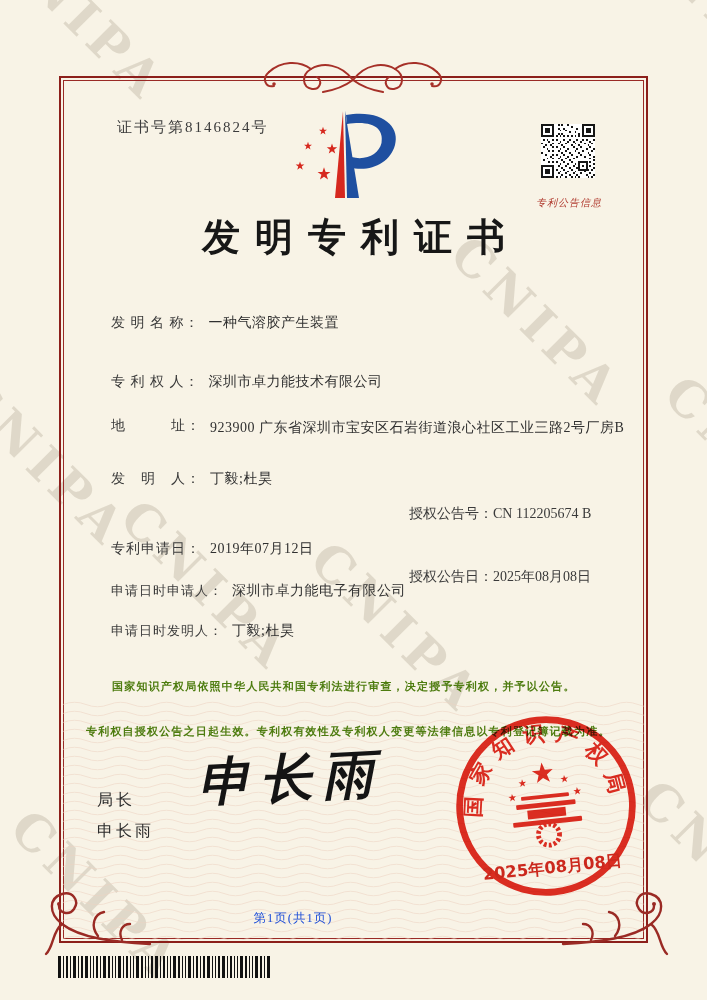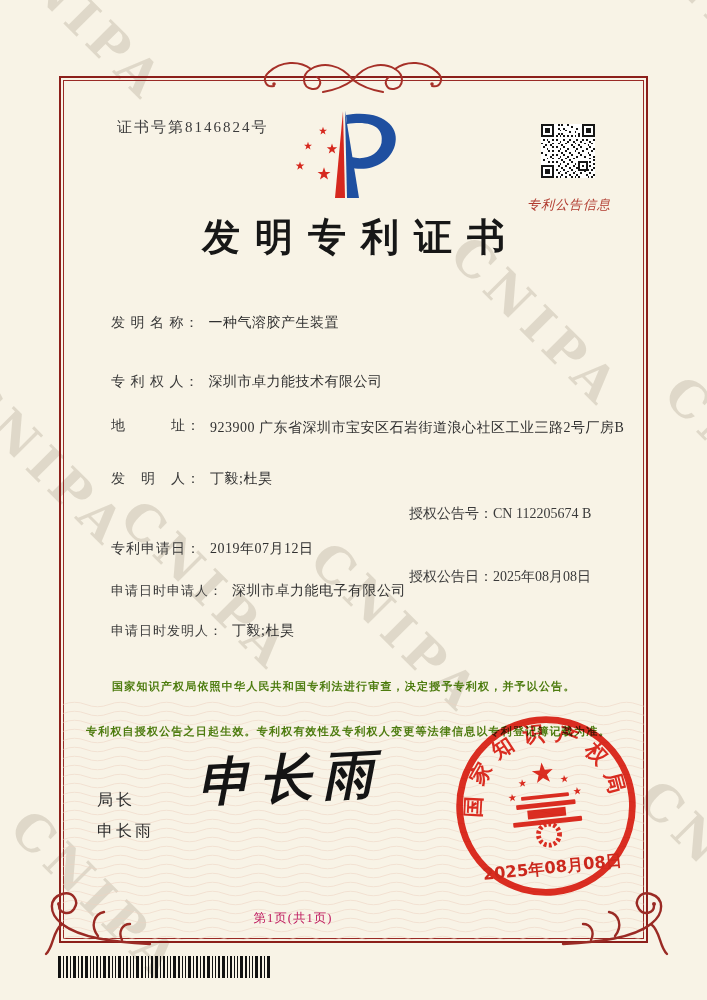--- a/index.html
+++ b/index.html
@@ -19,21 +19,21 @@
 
   
   .waveband{position:absolute;left:63px;top:700px;width:581px;height:240px;}
 
   .certno{position:absolute;left:97px;top:118px;font-size:15px;color:#3c3c3c;
           letter-spacing:2px;margin-left:20px;}
 
   .logo{position:absolute;left:288px;top:108px;}
   .qr{position:absolute;left:541px;top:124px;}
   .qrlabel{position:absolute;left:519px;top:196px;width:100px;text-align:center;
-           font-size:13px;color:#b03a2e;letter-spacing:1px;font-style:italic;}
+           font-size:10px;color:#b03a2e;letter-spacing:1px;font-style:italic;}
 
   .title{position:absolute;left:0;top:212px;width:707px;text-align:center;
          font-size:38px;font-weight:bold;color:#171717;letter-spacing:15px;
          text-indent:15px;}
 
   .row{position:absolute;left:97px;font-size:14px;color:#3a3a3a;white-space:pre;}
   .row .lab{letter-spacing:1px;}
   .row .val{margin-left:9px;color:#303030;letter-spacing:.5px;}
   .row .val-block{display:inline-block;vertical-align:top;width:452px;
                   white-space:normal;line-height:22px;}
@@ -45,21 +45,21 @@
 
   .signer{position:absolute;left:97px;font-size:16px;color:#2b2b2b;letter-spacing:3px;}
   .signature{position:absolute;left:198px;top:744px;font-size:52px;color:#141414;
              font-style:italic;font-weight:bold;letter-spacing:10px;
              transform:rotate(-3deg);font-family:"DejaVu Serif",serif;}
 
   .seal{position:absolute;left:450px;top:710px;transform:rotate(-6deg);
         mix-blend-mode:multiply;opacity:.95;}
 
   .footer{position:absolute;left:0;top:910px;width:586px;text-align:center;
-          font-size:12.5px;color:#be185d;letter-spacing:1px;}
+          font-size:12.5px;color:#1d4ed8;letter-spacing:1px;}
 
   .barcode{position:absolute;left:58px;top:956px;}
   .flourish-top{position:absolute;left:253px;top:56px;}
   .flourish-bl{position:absolute;left:38px;top:884px;}
   .flourish-br{position:absolute;left:557px;top:884px;transform:scaleX(-1);}
 </style>
 </head>
 <body>
 
 <div class="page">

